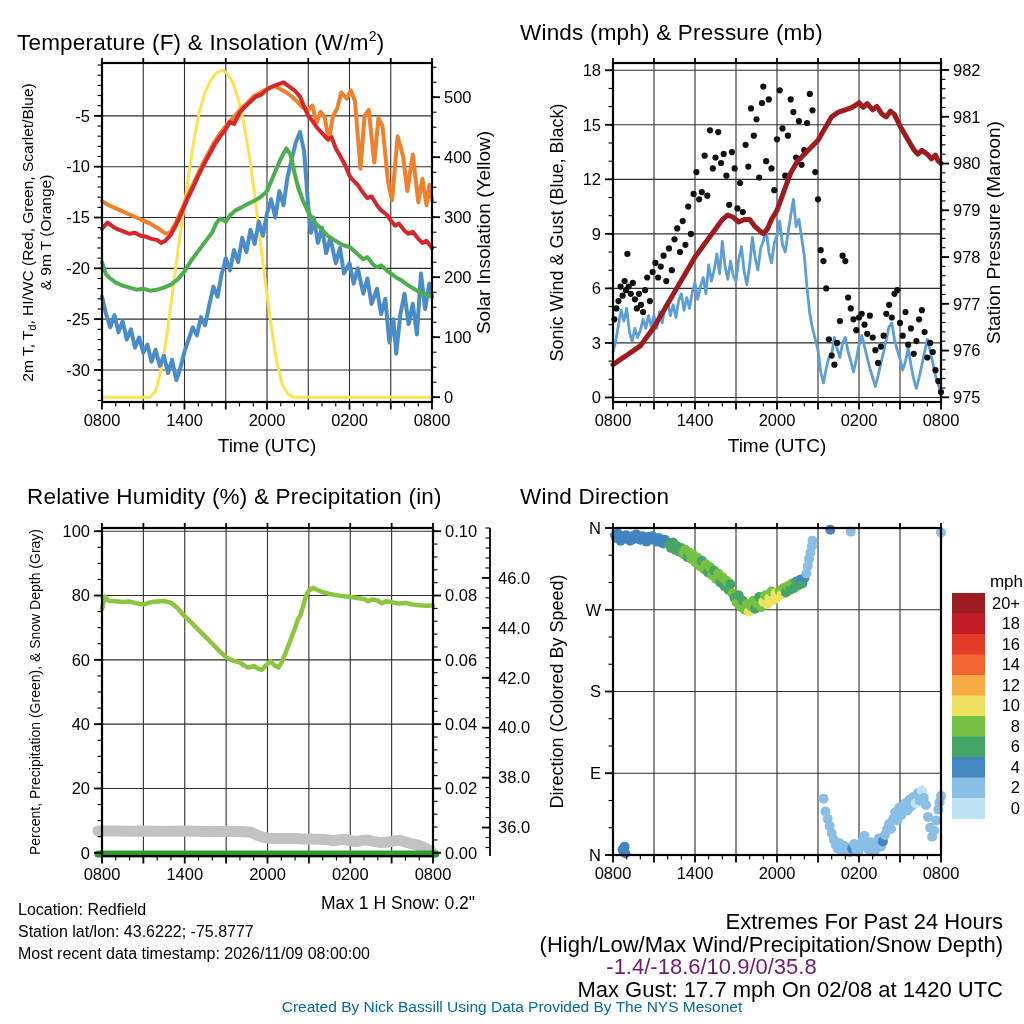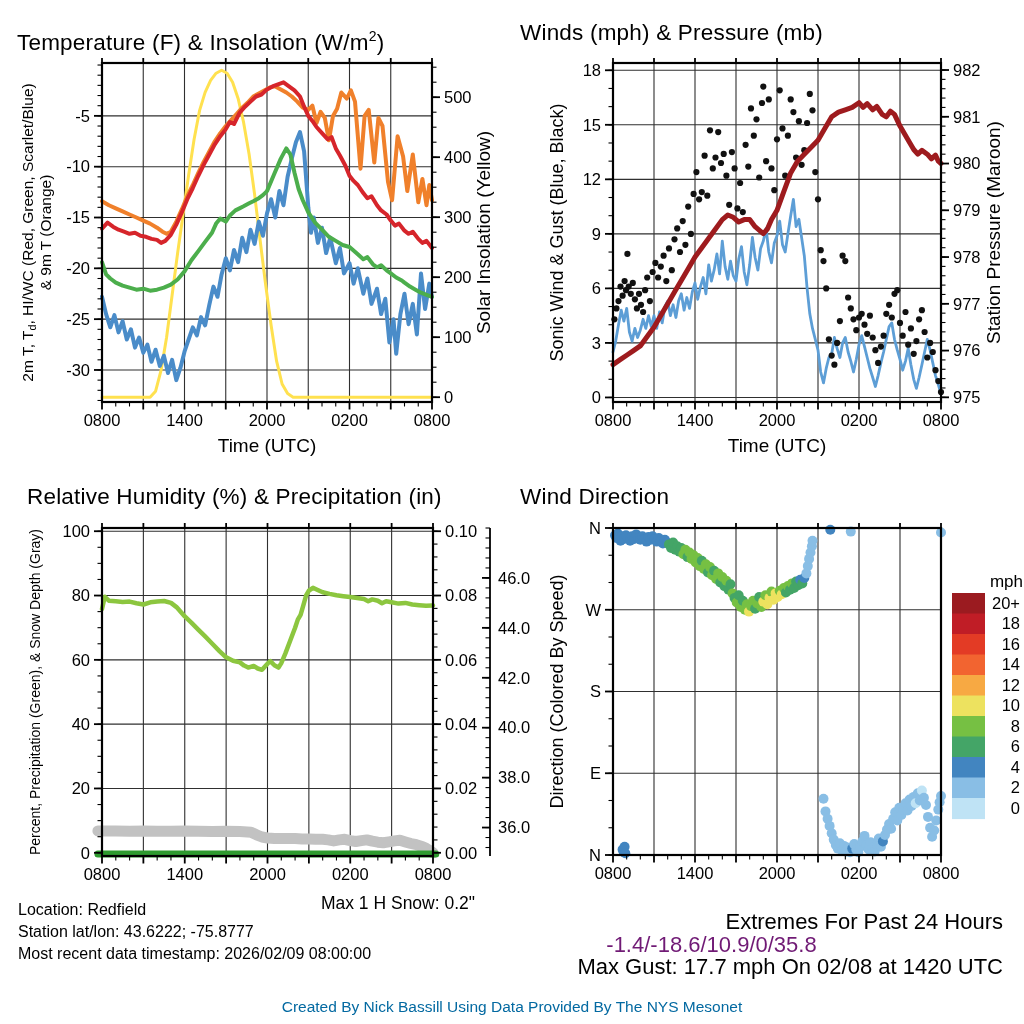--- a/index.html
+++ b/index.html
@@ -916,23 +916,24 @@
           <text x="1023" y="587" text-anchor="end" font-size="17" fill="#000">mph</text>
         </g>
       </g>
     </svg>
 
   <div id="max-snow">Max 1 H Snow: 0.2"</div>
 
   <div id="f-left">
     <div>Location: Redfield</div>
     <div>Station lat/lon: 43.6222; -75.8777</div>
-    <div>Most recent data timestamp: 2026/02/09 08:00:00</div>
+    <div>Most recent data timestamp: 2026/11/09 08:00:00</div>
   </div>
 
   <div id="f-right">
     <div>Extremes For Past 24 Hours</div>
+    <div>(High/Low/Max Wind/Precipitation/Snow Depth)</div>
     <div class="red-vals">-1.4/-18.6/10.9/0/35.8</div>
     <div>Max Gust: 17.7 mph On 02/08 at 1420 UTC</div>
   </div>
 
   <div id="credit">Created By Nick Bassill Using Data Provided By The NYS Mesonet</div>
 </div>
 
 </body></html>

